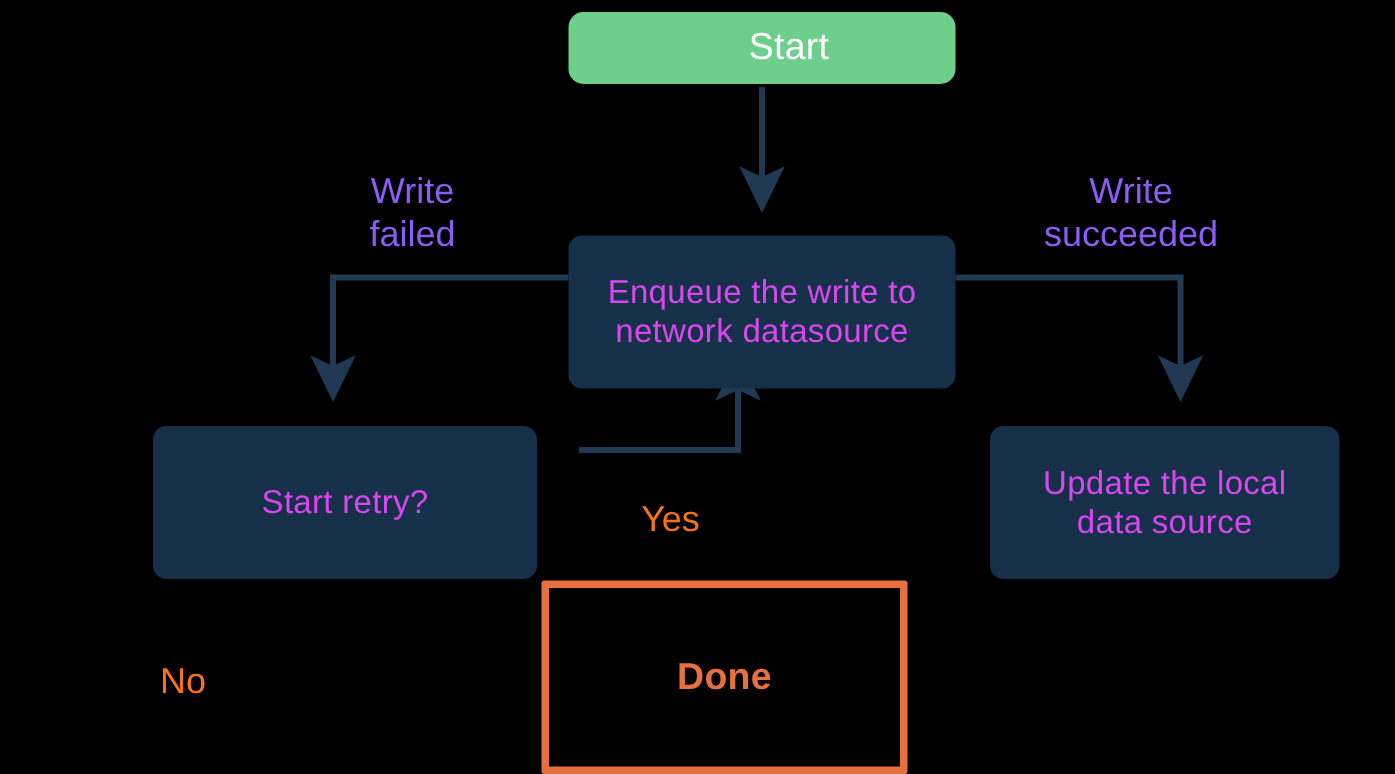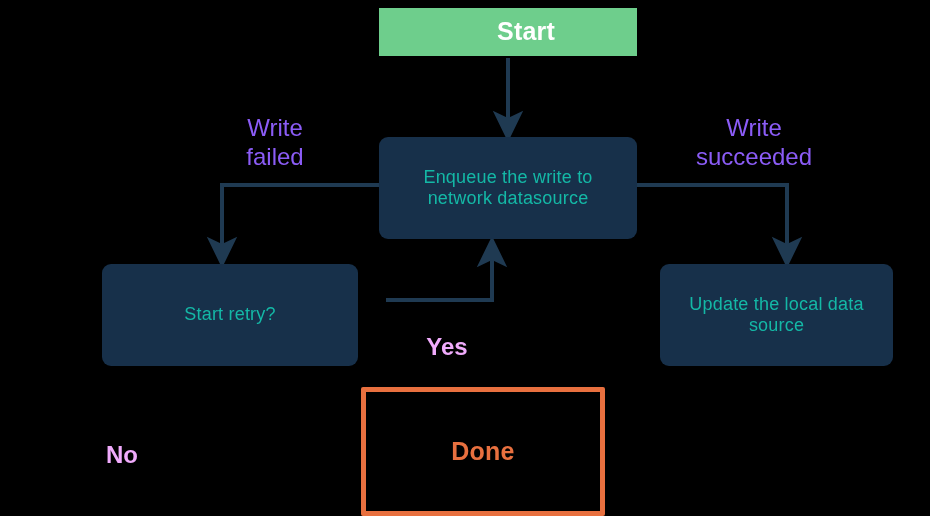--- a/index.html
+++ b/index.html
@@ -32,46 +32,47 @@
     display: flex;
     align-items: center;
     justify-content: center;
     text-align: center;
     line-height: 1.18;
     letter-spacing: 0.2px;
   }
   .node-start {
     background: #6ECE8C;
     color: #ffffff;
-    border-radius: 0;
+    border-radius: 10px;
     font-size: 25px;
-    font-weight: 700;
+    font-weight: 400;
     padding-left: 36px;
   }
   .node-process {
     background: #17304A;
-    color: #14b8a6;
+    color: #d946ef;
     border-radius: 9px;
-    font-size: 18px;
+    font-size: 22px;
     font-weight: 400;
     padding: 0 16px;
+    margin-top: 20px;
   }
   .node-terminal {
     background: transparent;
     border: 5px solid #E8703F;
     color: #E8703F;
     font-size: 25px;
     font-weight: 700;
     border-radius: 2px;
   }
   .edge-label {
     position: absolute;
-    color: #f0abfc;
+    color: #f97316;
     font-size: 24px;
-    font-weight: 700;
+    font-weight: 400;
     line-height: 1.2;
     text-align: center;
     white-space: pre-line;
   }
   .edge-label.light {
     font-weight: 400;
     color: #8b5cf6;
   }
 </style>
 </head>

